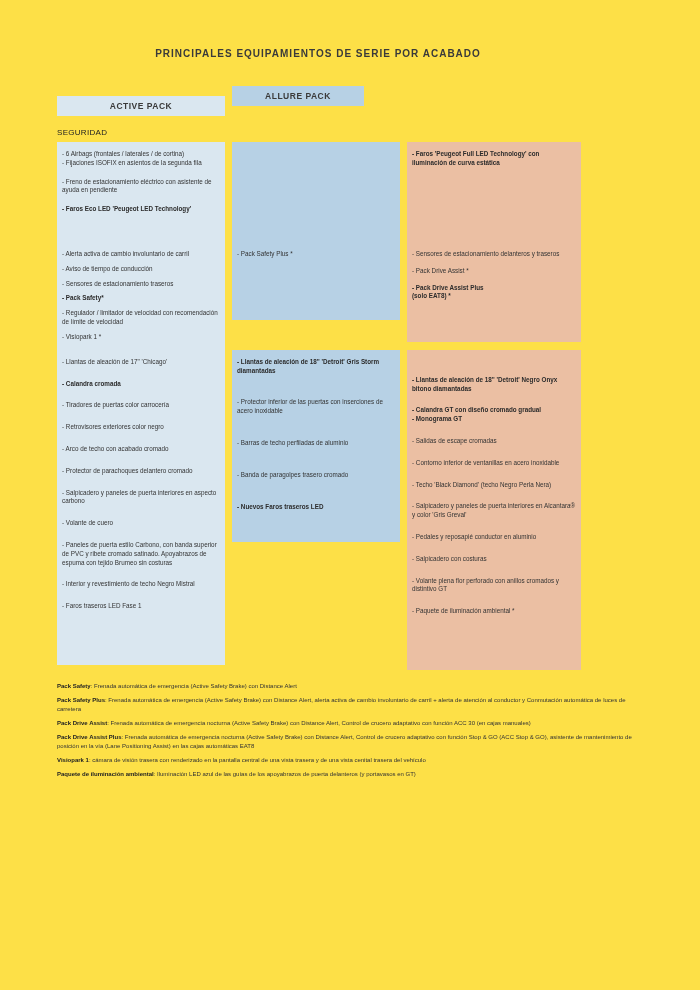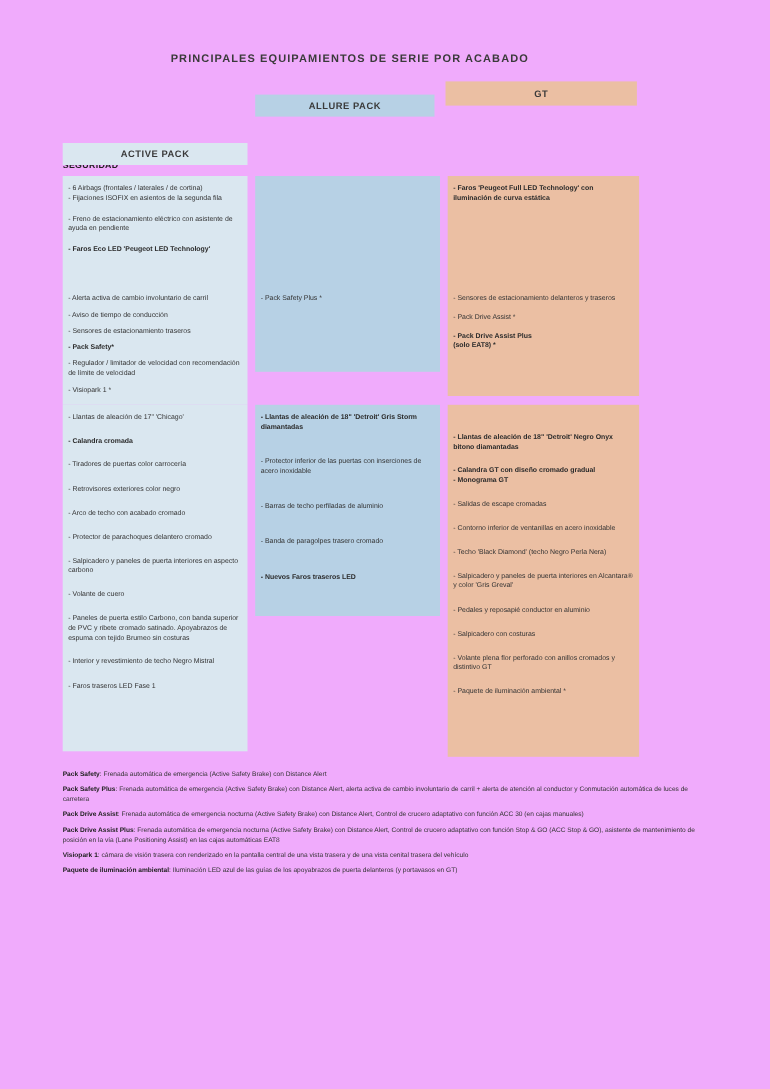--- a/index.html
+++ b/index.html
@@ -2,46 +2,46 @@
 <html style="--c-active: #dae7f0; --c-allure: #b7d1e5; --c-gt: #ebbfa3;"><head>
 <meta charset="utf-8">
 <style>
   * { margin:0; padding:0; box-sizing:border-box; }
   html, body { background:#ffffff; }
   body {
     width:700px; height:990px;
     font-family:"Liberation Sans", sans-serif;
     color:#333333;
   }
-  .page { position:relative; width:700px; height:990px; overflow:hidden; background:#f0abfc; }
+  .page { position:relative; width:700px; height:990px; overflow:hidden; background:#fde047; }
   .content { padding:48px 53px 0 57px; }
 
   .title {
     width:522px;
     text-align:center;
     font-size:10px;
     font-weight:bold;
     letter-spacing:1px;
     color:#3a3a3a;
   }
 
   .headers { position:relative; width:522px; height:42px; margin-top:15px; }
   .colhead {
     position:absolute;
     display:flex; align-items:center; justify-content:center;
     font-weight:bold; font-size:8.5px; letter-spacing:0.5px; color:#3a3a3a;
   }
-  .colhead.active { left:0;    top:22px; width:168px; height:20px; background:var(--c-active);margin-top:34px; }
-  .colhead.allure { left:175px; top:12px; width:163px; height:20px; background:var(--c-allure); }
+  .colhead.active { left:0;    top:22px; width:168px; height:20px; background:var(--c-active); }
+  .colhead.allure { left:175px; top:12px; width:132px; height:20px; background:var(--c-allure); }
   .colhead.gt     { left:348px; top:0;    width:174px; height:22px; background:var(--c-gt); }
 
   .section-title {
-    font-size:8px; font-weight:bold; color:#222222;
+    font-size:8px; font-weight:normal; color:#222222;
     letter-spacing:0.3px;
-    margin-top:30px; margin-bottom:5px;
+    margin-top:12px; margin-bottom:5px;
   }
   .row {
     display:grid;
     grid-template-columns:168px 168px 174px;
     column-gap:7px;
     align-items:start;
   }
   .box { padding:8px 5px; font-size:6.3px; line-height:1.4; color:#333333; }
   .col-active { background:var(--c-active); }
   .col-allure { background:var(--c-allure); }
@@ -72,21 +72,20 @@
 </style>
 </head>
 <body>
 
 <div class="page">
   <div class="content">
 
     <h1 class="title">PRINCIPALES EQUIPAMIENTOS DE SERIE POR ACABADO</h1>
 
     <div class="headers">
-      <div class="colhead gt">GT</div>
       <div class="colhead allure">ALLURE PACK</div>
       <div class="colhead active">ACTIVE PACK</div>
     </div>
 
     <div id="sections">
         <section class="section sec-seguridad">
           <h2 class="section-title">SEGURIDAD</h2>
           <div class="row">
             <div class="box col-active">
               <div class="item">- 6 Airbags (frontales / laterales / de cortina)

